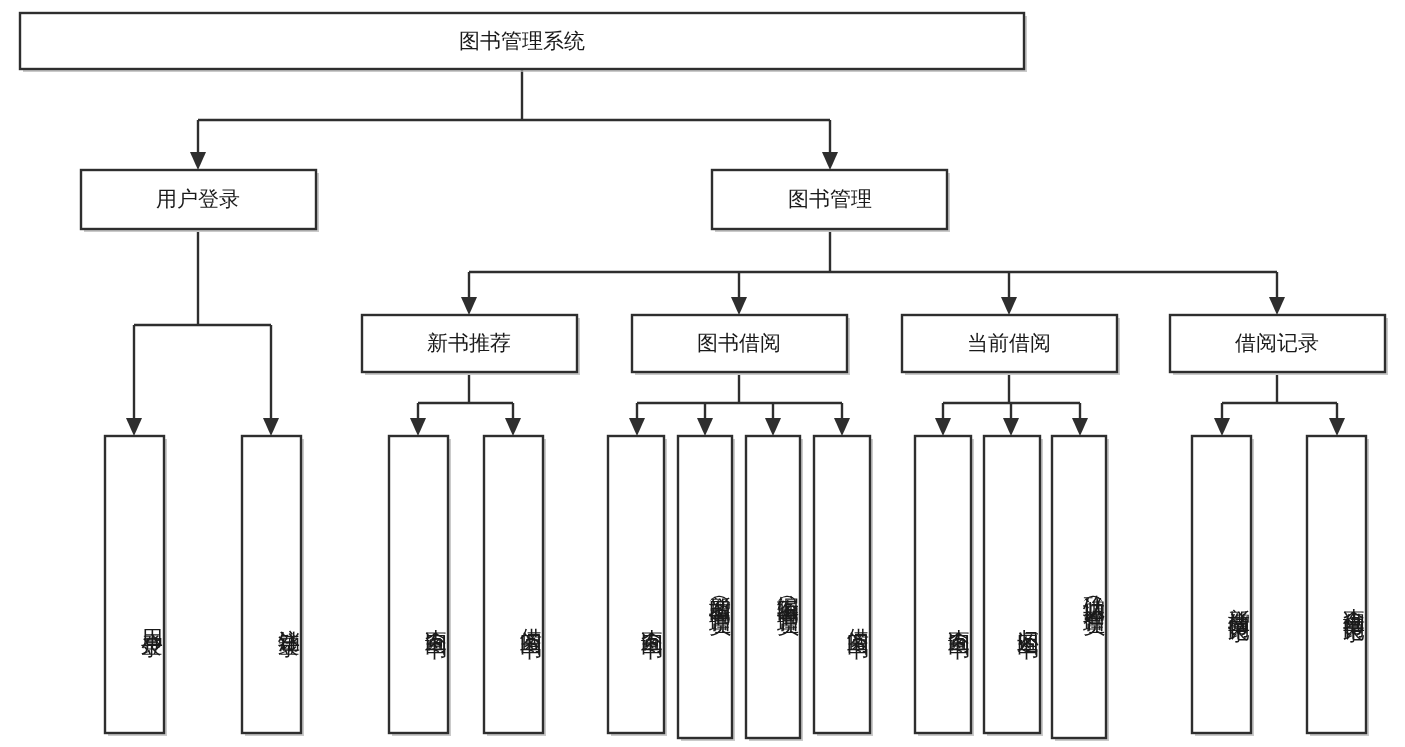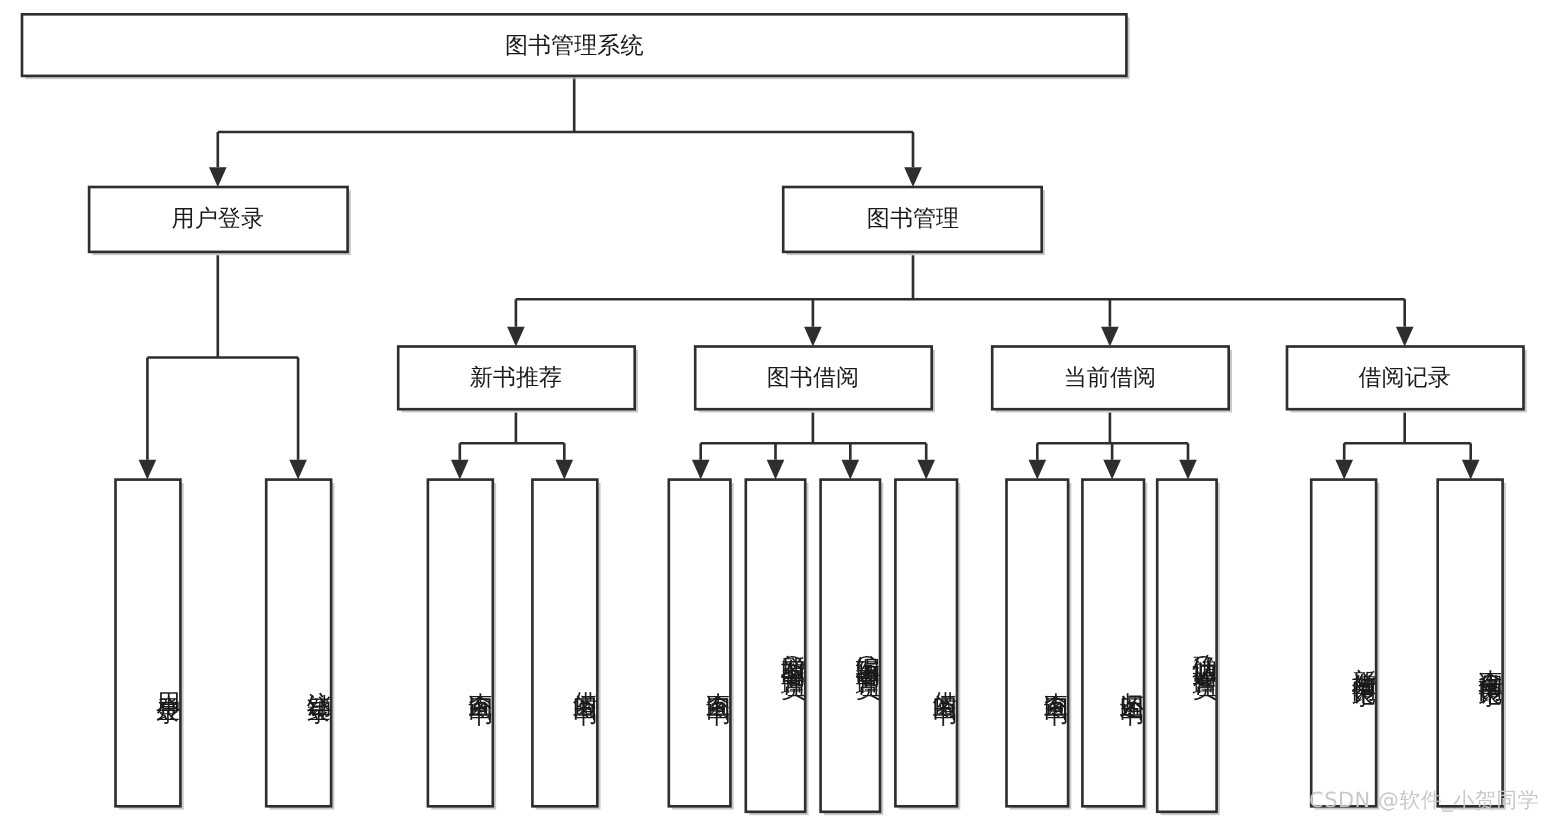--- a/index.html
+++ b/index.html
@@ -231,15 +231,14 @@
   <div class="node-label-v" style="left:746px; top:443px; width:54px; height:295px;">编辑图书（管理员）</div>
   <div class="node-label-v" style="left:814px; top:500px; width:56px; height:233px;">借阅图书</div>
 
   <div class="node-label-v" style="left:915px; top:500px; width:56px; height:233px;">查询图书</div>
   <div class="node-label-v" style="left:984px; top:500px; width:56px; height:233px;">归还图书</div>
   <div class="node-label-v" style="left:1052px; top:443px; width:54px; height:295px;">确认归还（管理员）</div>
 
   <div class="node-label-v" style="left:1192px; top:465px; width:59px; height:268px;">新增借阅记录</div>
   <div class="node-label-v" style="left:1307px; top:465px; width:59px; height:268px;">查询借阅记录</div>
 
-  <div class="watermark" style="left:1190px; top:715px;">CSDN @软件_小贺同学</div>
 
 </div>
 
 </body></html>

